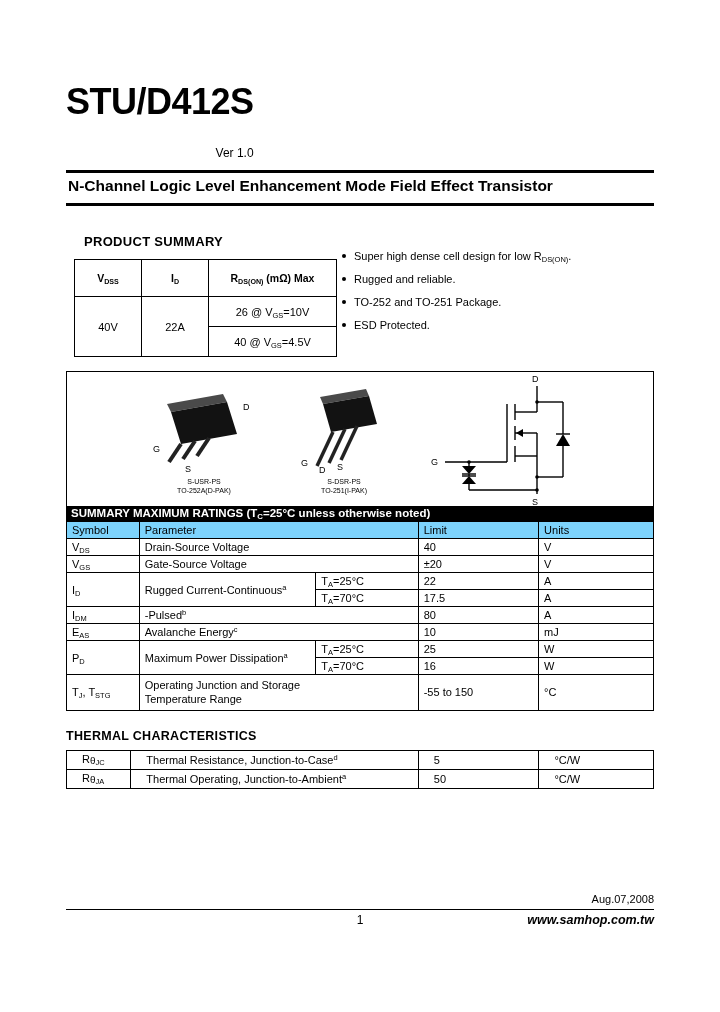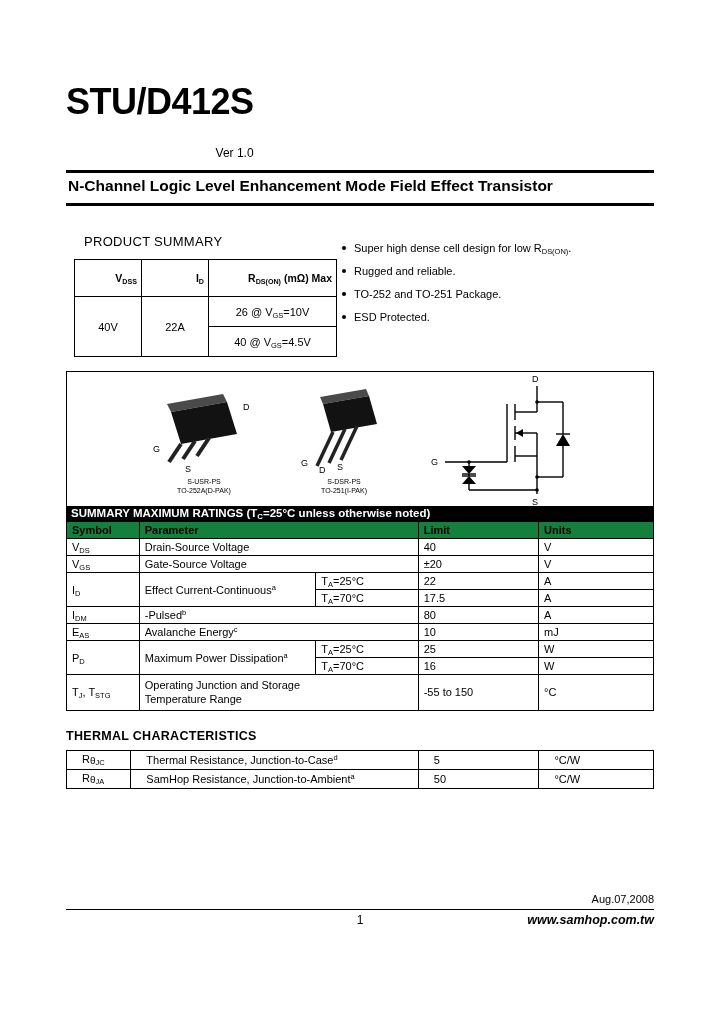--- a/index.html
+++ b/index.html
@@ -14,48 +14,48 @@
   .company-name { font-size:10px; color:#8d0a56; margin-top:4px; letter-spacing:0.2px; }
   .head-right { text-align:right; }
   .part-number { font-size:36px; font-weight:bold; line-height:1; letter-spacing:-0.5px; }
   .version { font-size:12px; margin-top:26px; }
 
   .title-band { margin-top:10px; border-top:3px solid #000; border-bottom:3px solid #000;
                 padding:4px 2px 8px 2px; font-size:15.5px; font-weight:bold; }
 
   .two-col { display:flex; margin-top:24px; }
   .col-summary { width:272px; flex:none; }
-  .sec-heading { font-size:13px; font-weight:normal; letter-spacing:0.3px; }
+  .sec-heading { font-size:13px; font-weight:bold; letter-spacing:0.3px; }
   .col-summary .sec-heading { margin:4px 0 10px 18px; }
   table.summary { border-collapse:collapse; margin-left:8px; font-size:11px; }
   table.summary th, table.summary td { border:1px solid #000; padding:0 4px; }
-  table.summary th { font-weight:bold; height:36px; text-align:right; font-size:10.5px; }
+  table.summary th { font-weight:bold; height:36px; text-align:center; font-size:10.5px; }
   table.summary td { height:29px; text-align:center; }
   td.rds-val { text-align:left; padding-left:10px; }
 
   .col-features { flex:1; }
-  .features-list { list-style:none; margin:12px 0 0 4px; padding:0; }
+  .features-list { list-style:none; margin:20px 0 0 4px; padding:0; }
   .features-list li { display:flex; align-items:flex-start; font-size:11px; margin-bottom:11px; }
   .bullet { flex:none; width:4px; height:4px; border-radius:50%; background:#000; margin:4px 8px 0 0; }
 
   .figure-box { margin-top:14px; border:1px solid #000; }
   .drawings { position:relative; height:134px; }
   .pkg { position:absolute; text-align:center; }
   .pkg-label { font-size:7px; line-height:8.5px; }
   .pkg-left { left:74px; top:16px; width:126px; }
   .pkg-right { left:222px; top:14px; width:110px; }
   .mosfet { position:absolute; left:352px; top:0; }
 
   .abs-bar { background:#000; color:#fff; font-weight:bold; font-size:11.5px; padding:1px 4px 2px 4px; }
   table.abs { width:100%; border-collapse:collapse; font-size:11px; table-layout:fixed; }
   table.abs th, table.abs td { border:1px solid #000; padding:0 5px; height:16px; overflow:hidden; }
   table.abs tr > *:first-child { border-left:none; }
   table.abs tr > *:last-child { border-right:none; }
   table.abs tr.last > * { border-bottom:none; }
-  table.abs th { background:#15803d; font-weight:bold; text-align:left; }
+  table.abs th { background:#7dd3fc; font-weight:normal; text-align:left; }
   .c { text-align:left; }
   td.sym, td.par { text-align:left; }
   .wrap210 { display:inline-block; max-width:215px; line-height:1.3; padding:3px 0; }
 
   .thermal-heading { margin-top:18px; font-size:12.5px; font-weight:bold; letter-spacing:0.3px; }
   table.thermal { width:100%; border-collapse:collapse; font-size:11px; margin-top:7px; table-layout:fixed; }
   table.thermal td { border:1px solid #000; padding:0 15px; height:18px; }
   .theta { font-size:0.9em; vertical-align:-0.08em; }
 
   .footer-date { text-align:right; font-size:11px; margin-top:104px; }
@@ -221,21 +221,21 @@
         <td class="c">V</td>
       </tr>
       <tr>
         <td class="sym"><span>V</span><sub>GS</sub></td>
         <td class="par" colspan="2">Gate-Source Voltage</td>
         <td class="c">±20</td>
         <td class="c">V</td>
       </tr>
       <tr>
         <td class="sym" rowspan="2"><span>I</span><sub>D</sub></td>
-        <td class="par" rowspan="2"><span>Effect Current-Continuous</span><sup>a</sup></td>
+        <td class="par" rowspan="2"><span>Rugged Current-Continuous</span><sup>a</sup></td>
         <td class="par"><span>T</span><sub>A</sub><span>=25°C</span></td>
         <td class="c">22</td>
         <td class="c">A</td>
       </tr>
       <tr>
         <td class="par"><span>T</span><sub>A</sub><span>=70°C</span></td>
         <td class="c">17.5</td>
         <td class="c">A</td>
       </tr>
       <tr>
@@ -282,21 +282,21 @@
       </colgroup>
     <tbody>
         <tr>
       <td class="sym"><span>R</span><span class="theta">θ</span><sub>JC</sub></td>
       <td class="par"><span>Thermal Resistance, Junction-to-Case</span><sup>d</sup></td>
       <td class="c">5</td>
       <td class="c">°C/W</td>
     </tr>
     <tr>
       <td class="sym"><span>R</span><span class="theta">θ</span><sub>JA</sub></td>
-      <td class="par"><span>SamHop Resistance, Junction-to-Ambient</span><sup>a</sup></td>
+      <td class="par"><span>Thermal Operating, Junction-to-Ambient</span><sup>a</sup></td>
       <td class="c">50</td>
       <td class="c">°C/W</td>
     </tr>
   </tbody>
     </table>
 
   <div class="footer-date">Aug.07,2008</div>
   <hr class="footer-rule">
   <div class="footer-row">
     <div class="page-num">1</div>

